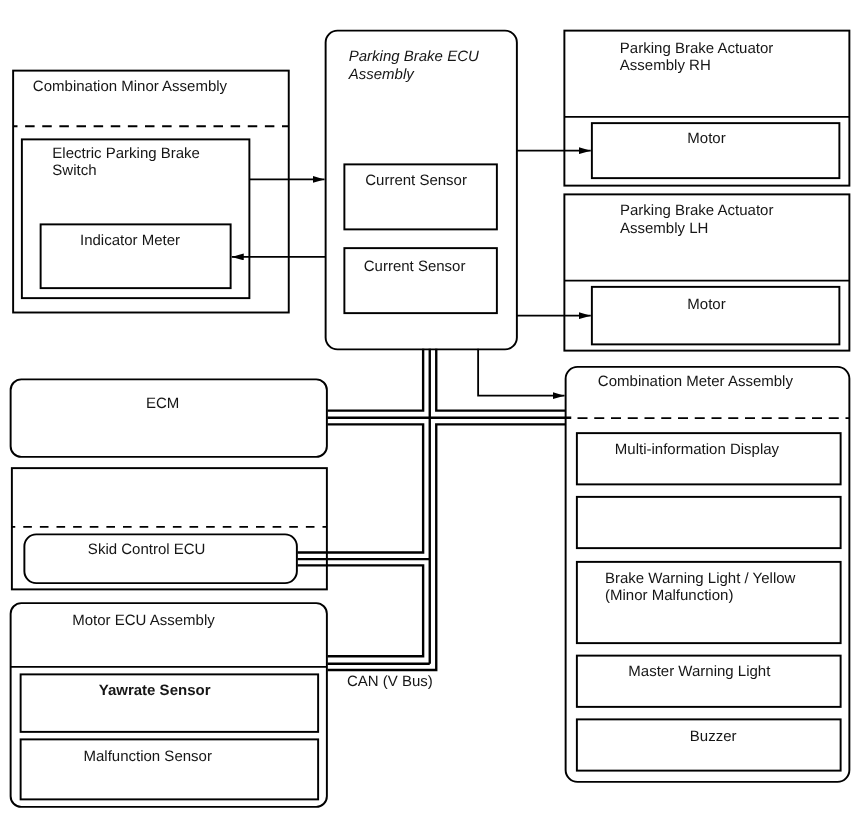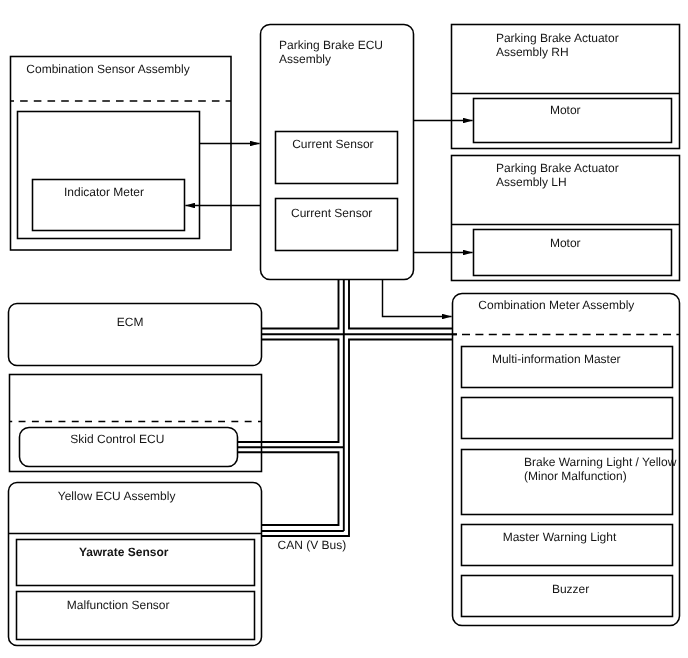--- a/index.html
+++ b/index.html
@@ -76,45 +76,47 @@
       <path d="M343.8,279 L343.8,531"></path>
       <path d="M262,334.2 L457,334.2"></path>
       <path d="M262,339.5 L338.5,339.5 L338.5,442 L238,442"></path>
       <path d="M452,339.5 L349,339.5 L349,536 L262,536"></path>
       <path d="M238,447.3 L343.8,447.3"></path>
       <path d="M238,452.3 L338.5,452.3 L338.5,525 L262,525"></path>
       <path d="M262,531 L343.8,531"></path>
     </g>
   </svg>
 
-  <div class="lbl" style="left:26.3px;top:61.8px;">Combination Sensor Assembly</div>
+  <div class="lbl" style="left:26.3px;top:61.8px;">Combination Minor Assembly</div>
+  <div class="lbl" style="left:41.9px;top:114.9px;">Electric Parking Brake
+Switch</div>
   <div class="lbl" style="left:64px;top:184.8px;">Indicator Meter</div>
 
-  <div class="lbl" style="left:279px;top:37.8px;">Parking Brake ECU
+  <div class="lbl" style="left:279px;top:37.8px;font-style:italic;">Parking Brake ECU
 Assembly</div>
   <div class="lbl" style="left:292.2px;top:136.8px;">Current Sensor</div>
   <div class="lbl" style="left:291px;top:205.9px;">Current Sensor</div>
 
   <div class="lbl" style="left:495.9px;top:30.8px;">Parking Brake Actuator
 Assembly RH</div>
   <div class="lbl" style="left:549.9px;top:102.9px;">Motor</div>
   <div class="lbl" style="left:496px;top:160.7px;">Parking Brake Actuator
 Assembly LH</div>
   <div class="lbl" style="left:549.9px;top:236px;">Motor</div>
 
   <div class="lbl" style="left:116.8px;top:315px;">ECM</div>
 
   <div class="lbl" style="left:70.3px;top:431.9px;">Skid Control ECU</div>
 
-  <div class="lbl" style="left:57.8px;top:488.9px;">Yellow ECU Assembly</div>
+  <div class="lbl" style="left:57.8px;top:488.9px;">Motor ECU Assembly</div>
   <div class="lbl" style="left:79px;top:544.9px;font-weight:bold;">Yawrate Sensor</div>
   <div class="lbl" style="left:66.8px;top:597.9px;">Malfunction Sensor</div>
 
   <div class="lbl" style="left:478.3px;top:297.9px;">Combination Meter Assembly</div>
-  <div class="lbl" style="left:491.9px;top:351.9px;">Multi-information Master</div>
-  <div class="lbl" style="left:484px;top:454.9px;margin-left:40px;">Brake Warning Light / Yellow
+  <div class="lbl" style="left:491.9px;top:351.9px;">Multi-information Display</div>
+  <div class="lbl" style="left:484px;top:454.9px;">Brake Warning Light / Yellow
 (Minor Malfunction)</div>
   <div class="lbl" style="left:502.7px;top:529.9px;">Master Warning Light</div>
   <div class="lbl" style="left:551.9px;top:582px;">Buzzer</div>
 
   <div class="lbl" style="left:277.5px;top:538px;">CAN (V Bus)</div>
 
 </div>
 
 </body></html>

